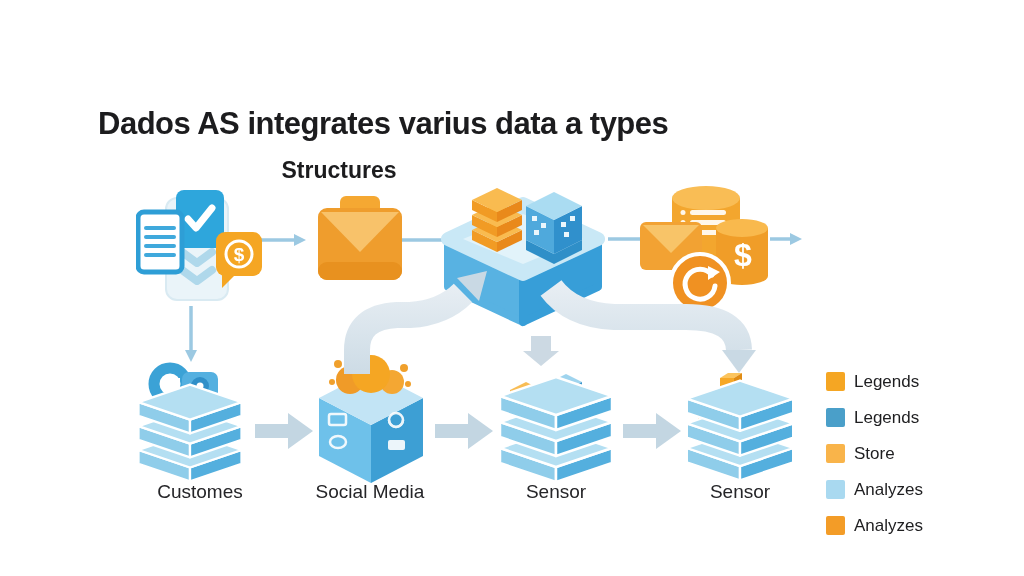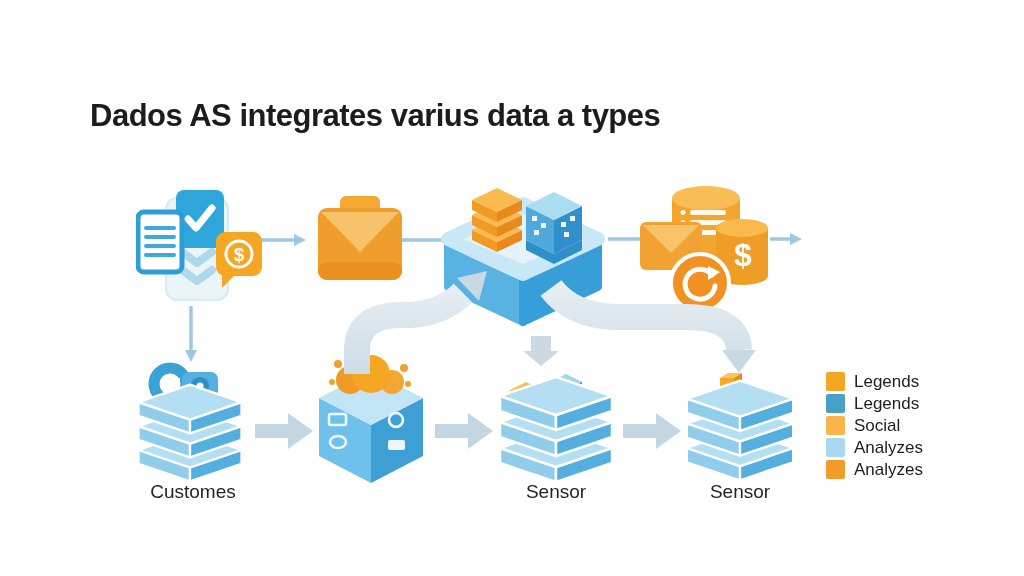--- a/index.html
+++ b/index.html
@@ -1,26 +1,26 @@
 <!DOCTYPE html>
 <html><head>
 <meta charset="utf-8">
 <style>
   html,body{margin:0;padding:0;background:#ffffff;}
   .canvas{position:relative;width:1024px;height:576px;background:#ffffff;overflow:hidden;
           font-family:"Liberation Sans", sans-serif;}
   .layer{position:absolute;left:0;top:0;pointer-events:none;}
   .icon{position:absolute;}
-  .title{position:absolute;left:86px;top:94px;margin:4px;font-size:31px;font-weight:700;
+  .title{position:absolute;left:86px;top:94px;margin:12px;font-size:31px;font-weight:700;
          color:#1c1c1e;letter-spacing:-0.5px;}
   .hdr{position:absolute;top:157px;transform:translateX(-50%);font-size:23px;font-weight:700;
        color:#1c1c1e;white-space:nowrap;}
   .blabel{position:absolute;top:481px;width:200px;transform:translateX(-50%);text-align:center;
           font-size:19px;color:#252528;}
-  .legend{position:absolute;left:826px;top:372px;display:flex;flex-direction:column;gap:3px;}
+  .legend{position:absolute;left:826px;top:372px;display:flex;flex-direction:column;gap:17px;}
   .lg-row{display:flex;align-items:center;gap:9px;height:19px;}
   .sw{width:19px;height:19px;border-radius:2px;display:inline-block;}
   .lg-t{font-size:17px;color:#1e1e20;}
 </style>
 </head>
 <body>
 
 <div class="canvas">
 
   <svg class="layer" width="1024" height="576" viewBox="0 0 1024 576">
@@ -51,20 +51,21 @@
 
     <g fill="#C3D6E2">
       <polygon points="255,424 288,424 288,413 313,431 288,449 288,438 255,438"></polygon>
       <polygon points="435,424 468,424 468,413 493,431 468,449 468,438 435,438"></polygon>
       <polygon points="623,424 656,424 656,413 681,431 656,449 656,438 623,438"></polygon>
       <polygon points="531,336 551,336 551,351 559,351 541,366 523,351 531,351" fill="#CCD9E3"></polygon>
     </g>
   </svg>
 
   <h1 class="title">Dados AS integrates varius data a types</h1>
+  <div class="hdr" style="left:339px">Structures</div>
 
   <div class="icon" style="left:136px;top:190px">
     <svg width="128" height="115" viewBox="0 0 128 115">
       <rect x="30" y="8" width="62" height="102" rx="11" fill="#EAF4F9" stroke="#D9EAF2" stroke-width="2"></rect>
       <path d="M46 62 L61 73 L76 62" stroke="#AFD8EB" stroke-width="8" fill="none" stroke-linecap="round" stroke-linejoin="round"></path>
       <path d="M46 80 L61 91 L76 80" stroke="#AFD8EB" stroke-width="8" fill="none" stroke-linecap="round" stroke-linejoin="round"></path>
       <rect x="40" y="0" width="48" height="58" rx="8" fill="#2EA6DC"></rect>
       <path d="M52 29 L60 38 L76 18" stroke="#fff" stroke-width="7" fill="none" stroke-linecap="round" stroke-linejoin="round"></path>
       <rect x="2" y="22" width="44" height="60" rx="6" fill="#fff" stroke="#2E9ED6" stroke-width="5"></rect>
       <g stroke="#3FA9DC" stroke-width="4" stroke-linecap="round">
@@ -262,36 +263,37 @@
 
   <svg class="layer" width="1024" height="576" viewBox="0 0 1024 576">
     <g>
       <path d="M 357 374 L 357 350 Q 357 317 397 315 L 410 315 Q 443 313 463 293" stroke="url(#bandG)" stroke-width="26" fill="none"></path>
       <polygon points="487,271 479,301 457,278" fill="#C9D9E4"></polygon>
       <path d="M 551 288 Q 571 315 614 317 L 686 317 Q 738 317 739 350" stroke="url(#bandG)" stroke-width="26" fill="none"></path>
       <polygon points="722,350 756,350 739,373" fill="#C9D9E4"></polygon>
     </g>
   </svg>
 
-  <div class="blabel" style="left:193px">Customes</div>
+  <div class="blabel" style="left:200px">Customes</div>
+  <div class="blabel" style="left:370px">Social Media</div>
   <div class="blabel" style="left:556px">Sensor</div>
   <div class="blabel" style="left:740px">Sensor</div>
 
   <div class="legend">
     <div class="lg-row">
       <span class="sw" style="background: rgb(245, 166, 35);"></span>
       <span class="lg-t">Legends</span>
     </div>
     <div class="lg-row">
       <span class="sw" style="background: rgb(74, 159, 201);"></span>
       <span class="lg-t">Legends</span>
     </div>
     <div class="lg-row">
       <span class="sw" style="background: rgb(249, 180, 74);"></span>
-      <span class="lg-t">Social</span>
+      <span class="lg-t">Store</span>
     </div>
     <div class="lg-row">
       <span class="sw" style="background: rgb(169, 217, 240);"></span>
       <span class="lg-t">Analyzes</span>
     </div>
     <div class="lg-row">
       <span class="sw" style="background: rgb(243, 156, 39);"></span>
       <span class="lg-t">Analyzes</span>
     </div>
   </div>

